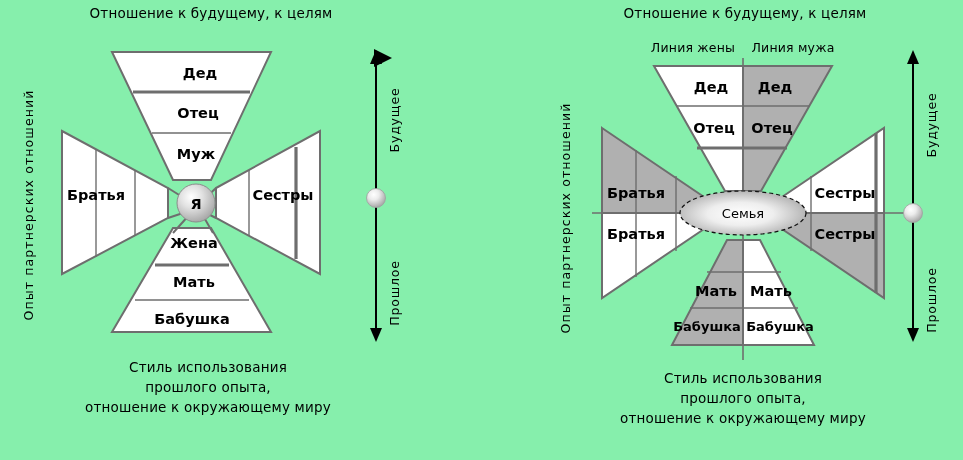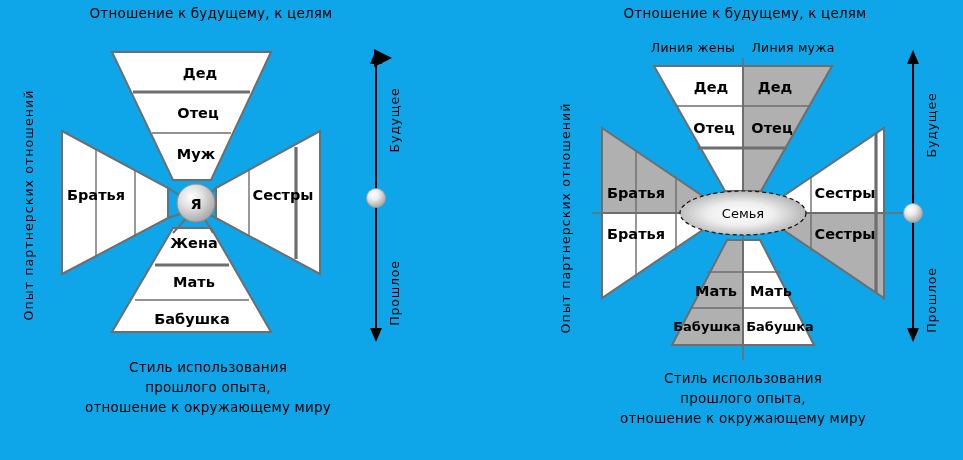--- a/index.html
+++ b/index.html
@@ -10,21 +10,21 @@
   body {
     width: 963px;
     height: 460px;
     font-family: "DejaVu Sans", sans-serif;
     overflow: hidden;
   }
   #root {
     position: relative;
     width: 963px;
     height: 460px;
-    background: #0ea5e9;
+    background: #86efac;
   }
   svg.diagram {
     position: absolute;
     top: 0;
     left: 0;
     width: 963px;
     height: 460px;
   }
   .lbl {
     font-family: "DejaVu Sans", sans-serif;

